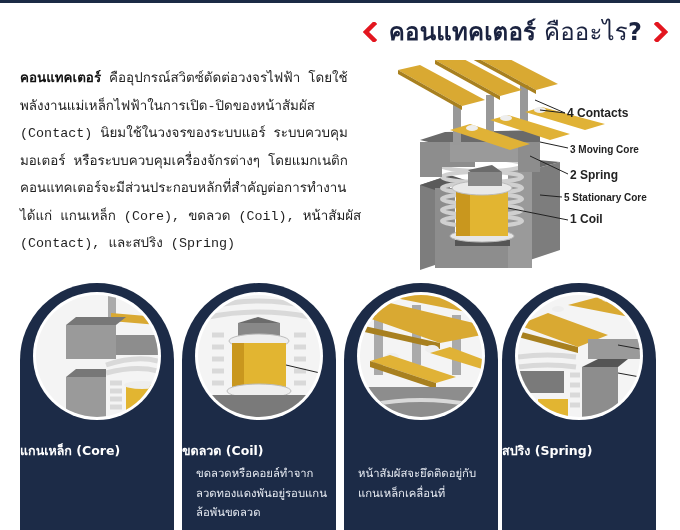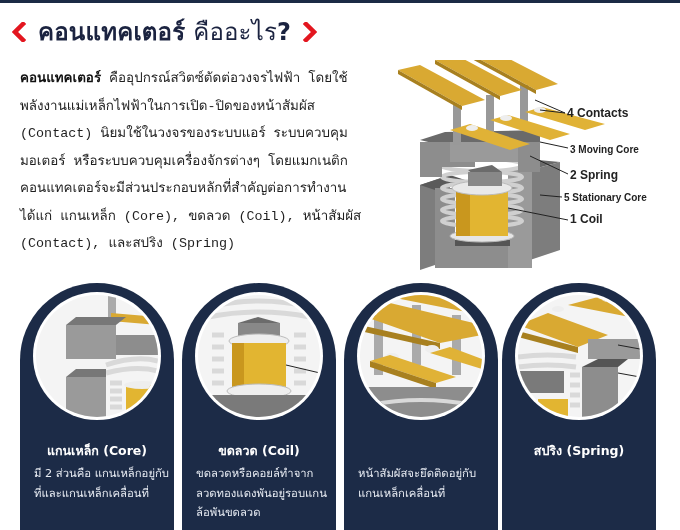--- a/index.html
+++ b/index.html
@@ -1,29 +1,29 @@
 <!DOCTYPE html>
 <html><head>
 <meta charset="utf-8">
 <style>
   html,body{margin:0;padding:0;}
   body{width:680px;height:530px;overflow:hidden;background:#ffffff;font-family:"DejaVu Sans","Liberation Sans",sans-serif;color:#1d1d1f;position:relative;}
   .topbar{position:absolute;left:0;top:0;width:680px;height:3px;background:#1b2a45;}
-  .title{position:absolute;left:0;top:12px;width:680px;text-align:left;font-size:24px;font-weight:bold;color:#1b2340;letter-spacing:0.2px;white-space:nowrap;}
+  .title{position:absolute;left:0;top:12px;width:680px;text-align:right;font-size:24px;font-weight:bold;color:#1b2340;letter-spacing:0.2px;white-space:nowrap;}
   .title .chev{color:#e3161f;font-weight:bold;display:inline-block;margin:0 12px;font-size:24px;}
   .title .q{font-weight:bold;}
   .title .light{font-weight:normal;}
   .intro{position:absolute;left:20px;top:65px;width:355px;font-size:13.4px;line-height:27.5px;color:#1f1f1f;font-family:Liberation Mono, monospace;}
   .intro b{font-weight:bold;color:#111;}
   .diagram{position:absolute;left:390px;top:60px;width:290px;height:210px;text-align:center;}
   .cards{position:absolute;left:0;top:283px;width:680px;height:247px;}
   .card{position:absolute;top:0;width:154px;height:247px;background:#1c2b47;border-radius:77px 77px 0 0;overflow:hidden;}
   .card .circle{position:absolute;left:13px;top:9px;width:128px;height:128px;border-radius:50%;background:#ffffff;overflow:hidden;}
   .card .circle svg{position:absolute;left:3px;top:3px;width:122px;height:122px;border-radius:50%;background:#f4f4f4;}
-  .card .ctitle{position:absolute;left:0;top:158px;width:154px;text-align:center;color:#ffffff;font-weight:bold;font-size:12.5px;white-space:nowrap;}
+  .card .ctitle{position:absolute;left:0;top:158px;width:154px;text-align:left;color:#ffffff;font-weight:bold;font-size:12.5px;white-space:nowrap;}
   .card .cdesc{position:absolute;left:14px;top:181px;width:136px;color:#e9edf4;font-size:11.3px;line-height:19.5px;}
   .lbl{font-family:"Liberation Sans",sans-serif;font-weight:bold;fill:#222;}
 </style>
 </head>
 <body>
 
 <div class="topbar"></div>
 
 <div class="title">
   <span class="chev">
@@ -127,21 +127,20 @@
             <path d="M74 104 L86 104"></path>
             <path d="M74 112 L86 112"></path>
         </g>
         <rect x="30" y="82" width="40" height="40" fill="#9a9a9a"></rect>
         <polygon points="30,82 40,74 70,74 70,82" fill="#777"></polygon>
         <rect x="90" y="90" width="32" height="32" fill="#e2b531"></rect>
         <ellipse cx="106" cy="90" rx="18" ry="4" fill="#eee"></ellipse>
       </svg>
     </div>
     <div class="ctitle">แกนเหล็ก (Core)</div>
-    <div class="cdesc">มี 2 ส่วนคือ แกนเหล็กอยู่กับที่และแกนเหล็กเคลื่อนที่</div>
   </div>
 
   <div class="card" style="left:182px">
     <div class="circle">
       <svg viewBox="0 0 122 122">
         <g stroke="#d9d9d9" stroke-width="5" fill="none">
           <path d="M10 12 Q61 0 112 12"></path>
             <path d="M10 22 Q61 12 112 22"></path>
           <path d="M14 40 L26 40"></path>
             <path d="M14 52 L26 52"></path>

